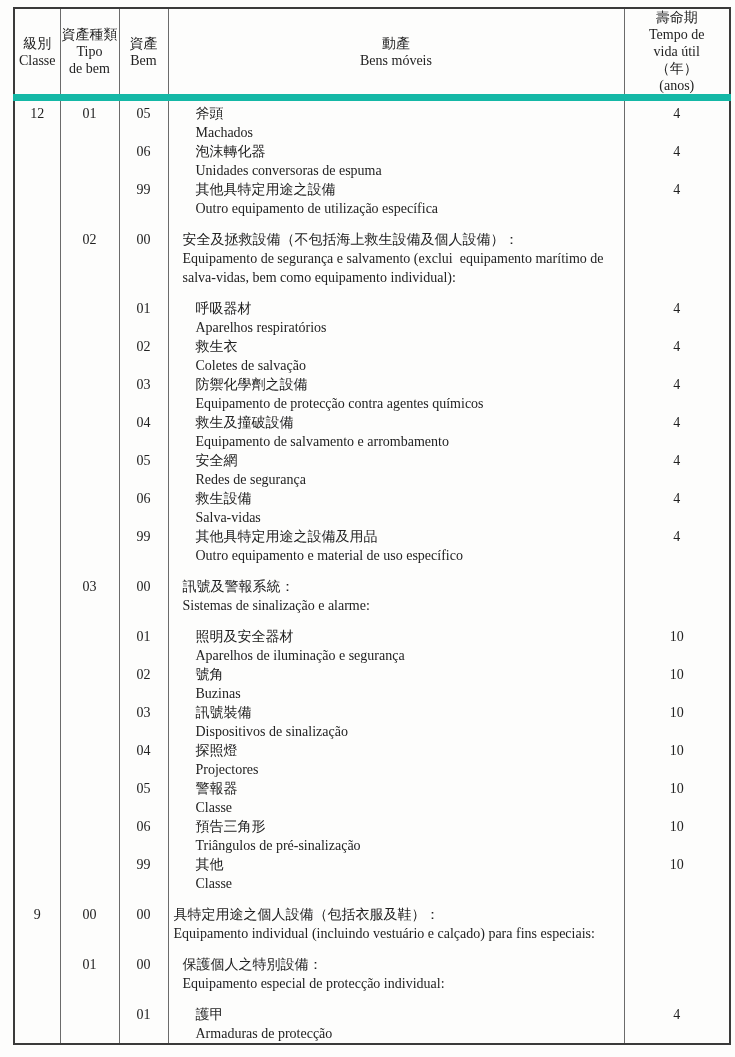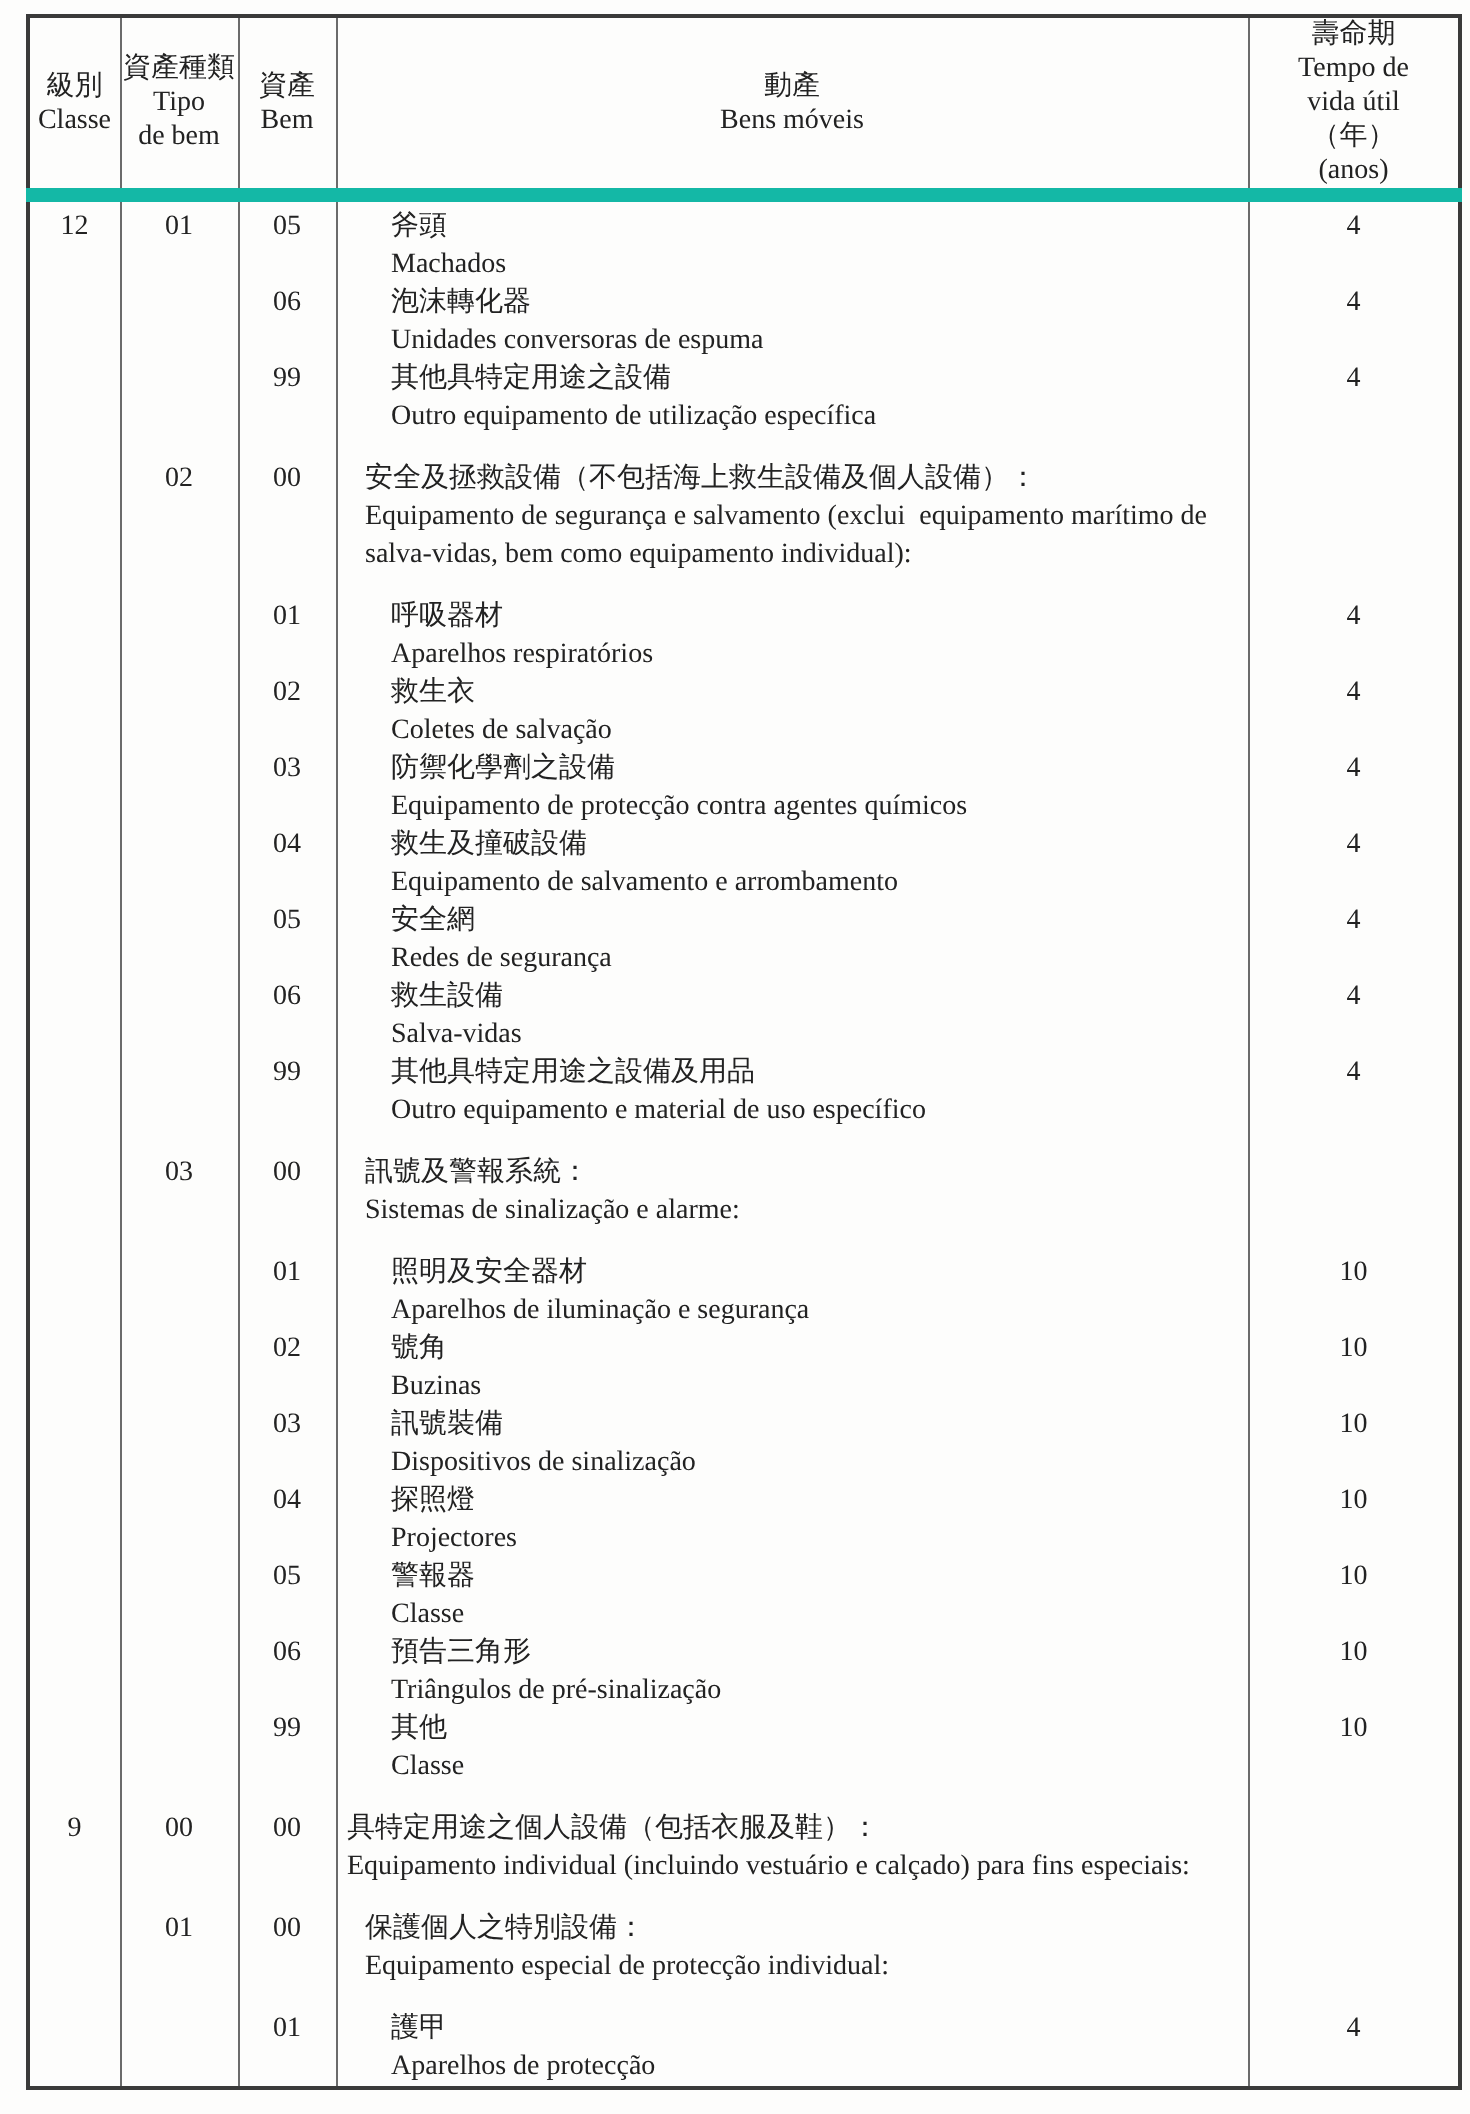--- a/index.html
+++ b/index.html
@@ -458,21 +458,21 @@
           <td class="code"></td>
           <td class="code"></td>
           <td class="code">01</td>
           <td class="asset-text indent-2">護甲</td>
           <td class="years">4</td>
         </tr>
         <tr class="line">
           <td class="code"></td>
           <td class="code"></td>
           <td class="code"></td>
-          <td class="asset-text indent-2">Aparelhos de protecção</td>
+          <td class="asset-text indent-2">Armaduras de protecção</td>
           <td class="years"></td>
         </tr>
         <tr class="filler">
           <td></td>
           <td></td>
           <td></td>
           <td></td>
           <td></td>
         </tr>
       </tbody>

